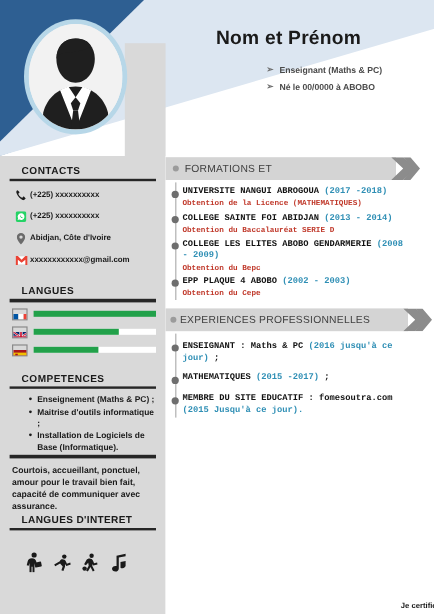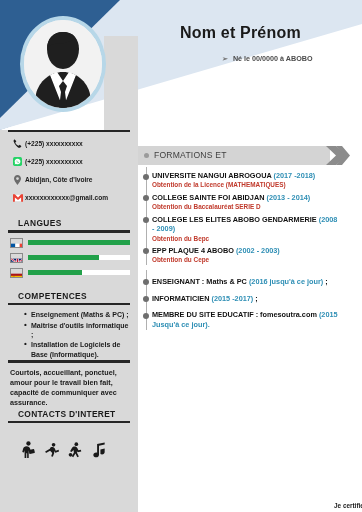--- a/index.html
+++ b/index.html
@@ -126,21 +126,21 @@
   .band-arrow svg { display: block; }
   .band-dot {
     position: absolute; left: 6px; top: 7px; width: 5px; height: 5px;
     border-radius: 50%; background: #9b9b9b;
   }
   .band-label {
     position: absolute; left: 16px; top: 4px;
     font-size: 8.6px; color: #3f3f3f; letter-spacing: .2px;
   }
 
-  .timeline { position: relative; padding: 6px 22px 0 14px; }
+  .timeline { position: relative; padding: 6px 22px 0 14px; font-family: Liberation Mono, monospace; }
   .tl-line {
     position: absolute; left: 8px; top: 2px; bottom: 0; width: 1px;
     background: #b0b0b0;
   }
   .tl-item { position: relative; margin-bottom: 2px; }
   .tl-dot {
     position: absolute; left: -9.5px; top: 2.5px; width: 6px; height: 6px;
     border-radius: 50%; background: #6e6e6e;
   }
   .tl-title { font-size: 7.3px; font-weight: bold; color: #111111; line-height: 1.3; }
@@ -180,27 +180,32 @@
           <path d="M37 72h4l2 16h-8z" fill="#1f1f1f"></path>
         </svg>
       </div>
     </div>
 
     <div class="hdr-name">Nom et Prénom</div>
 
     <div class="hdr-sub">
       <div class="hdr-sub-row">
         <span class="hdr-arrow">➢</span>
+        <span>Enseignant (Maths &amp; PC)</span>
+      </div>
+      <div class="hdr-sub-row">
+        <span class="hdr-arrow">➢</span>
         <span>Né le 00/0000 à ABOBO</span>
       </div>
     </div>
   </div>
 
   <div class="sidebar">
 
+    <div class="side-head">CONTACTS</div>
     <div class="side-rule"></div>
 
     <div class="contact-row">
       <span class="contact-ico">
         <svg width="9" height="9" viewBox="0 0 16 16">
             <path fill="#1a1a1a" d="M3 1l3 3-2 2c1 3 3 5 6 6l2-2 3 3-2 2c-1 1-3 1-5-1C4 11 2 7 1 4 1 2 2 1 3 1z"></path>
           </svg>
       </span>
       <span class="contact-txt">(+225) xxxxxxxxxx</span>
     </div>
@@ -284,21 +289,21 @@
     <div class="comp-list">
       <div class="comp-item">Enseignement (Maths &amp; PC) ;</div>
       <div class="comp-item">Maitrise d'outils informatique ;</div>
       <div class="comp-item">Installation de Logiciels de Base (Informatique).</div>
     </div>
 
     <div class="side-rule"></div>
 
     <div class="atout-txt">Courtois, accueillant, ponctuel, amour pour le travail bien fait, capacité de communiquer avec assurance.</div>
 
-    <div class="ci-head" style="padding-top:1px">CONTACTS D'INTERET</div>
+    <div class="ci-head" style="padding-top:1px">LANGUES D'INTERET</div>
     <div class="side-rule"></div>
 
     <div class="interests">
       <span>
         <svg width="15" height="17" viewBox="0 0 16 18">
             <circle cx="9" cy="2.6" r="2.3" fill="#1a1a1a"></circle>
             <path d="M7 5.5c2 0 3.4 1 3.8 2.6l.9 3.4-1.8.5-.6-2.2V18H7.6v-5h-.9v5H4.9V9.8l-.7 2.3-1.8-.5.9-3.5C3.7 6.5 5 5.5 7 5.5z" fill="#1a1a1a"></path>
             <rect x="9.5" y="9" width="6" height="4.4" rx=".6" fill="#1a1a1a" transform="rotate(-12 12 11)"></rect>
           </svg>
       </span>
@@ -319,21 +324,21 @@
         <svg width="14" height="17" viewBox="0 0 14 18">
             <path d="M5 14.4V3.2l8-1.7v2.2L7 4.9v9.6c0 1.6-1.3 2.8-3 2.8s-3-1.1-3-2.5 1.3-2.5 3-2.5c.4 0 .7 0 1 .1z" fill="#1a1a1a"></path>
             <path d="M13 11.7c0 1.5-1.2 2.6-2.8 2.6-.7 0-1.3-.2-1.7-.5V8.9l4.5-1z" fill="#1a1a1a"></path>
           </svg>
       </span>
     </div>
   </div>
 
   <div class="main">
 
-    <div class="band" style="margin-top:16px">
+    <div class="band" style="margin-top:1px">
       <div class="band-bg"></div>
       <div class="band-arrow" style="left:188px">
         <svg width="24" height="19" viewBox="0 0 24 19">
             <path fill="#8c8c8c" d="M0 0h10l10 9.5L10 19H0l10-9.5z"></path>
             <path fill="#8c8c8c" d="M10 0h6l8 9.5L16 19h-6l8-9.5z"></path>
           </svg>
       </div>
       <div class="band-dot"></div>
       <div class="band-label">FORMATIONS ET</div>
     </div>
@@ -371,37 +376,48 @@
       <div class="tl-item">
         <span class="tl-dot"></span>
         <div class="tl-title">
           <span>EPP PLAQUE 4 ABOBO</span>
           <span class="tl-date">(2002 - 2003)</span>
         </div>
         <div class="tl-sub">Obtention du Cepe</div>
       </div>
     </div>
 
+    <div class="band" style="margin-top:7px">
+      <div class="band-bg" style="width:202px"></div>
+      <div class="band-arrow" style="left:198px">
+        <svg width="24" height="19" viewBox="0 0 24 19">
+            <path fill="#8c8c8c" d="M0 0h10l10 9.5L10 19H0l10-9.5z"></path>
+            <path fill="#8c8c8c" d="M10 0h6l8 9.5L16 19h-6l8-9.5z"></path>
+          </svg>
+      </div>
+      <div class="band-dot" style="left:4px"></div>
+      <div class="band-label" style="left:12px">EXPERIENCES PROFESSIONNELLES</div>
+    </div>
 
     <div class="timeline" style="padding-top:9px">
       <div class="tl-line"></div>
 
       <div class="exp-item">
         <span class="tl-dot"></span>
         <div class="exp-title">
           <span>ENSEIGNANT : Maths &amp; PC</span>
           <span class="tl-date">(2016 jusqu'à ce jour)</span><span> ;</span>
         </div>
       </div>
 
 
       <div class="exp-item">
         <span class="tl-dot"></span>
         <div class="exp-title">
-          <span>INFORMATICIEN</span>
+          <span>MATHEMATIQUES</span>
           <span class="tl-date">(2015 -2017)</span><span> ;</span>
         </div>
       </div>
 
       <div class="exp-item">
         <span class="tl-dot"></span>
         <div class="exp-title">
           <span>MEMBRE DU SITE EDUCATIF : fomesoutra.com</span>
           <span class="tl-date">(2015 Jusqu'à ce jour).</span>
         </div>

